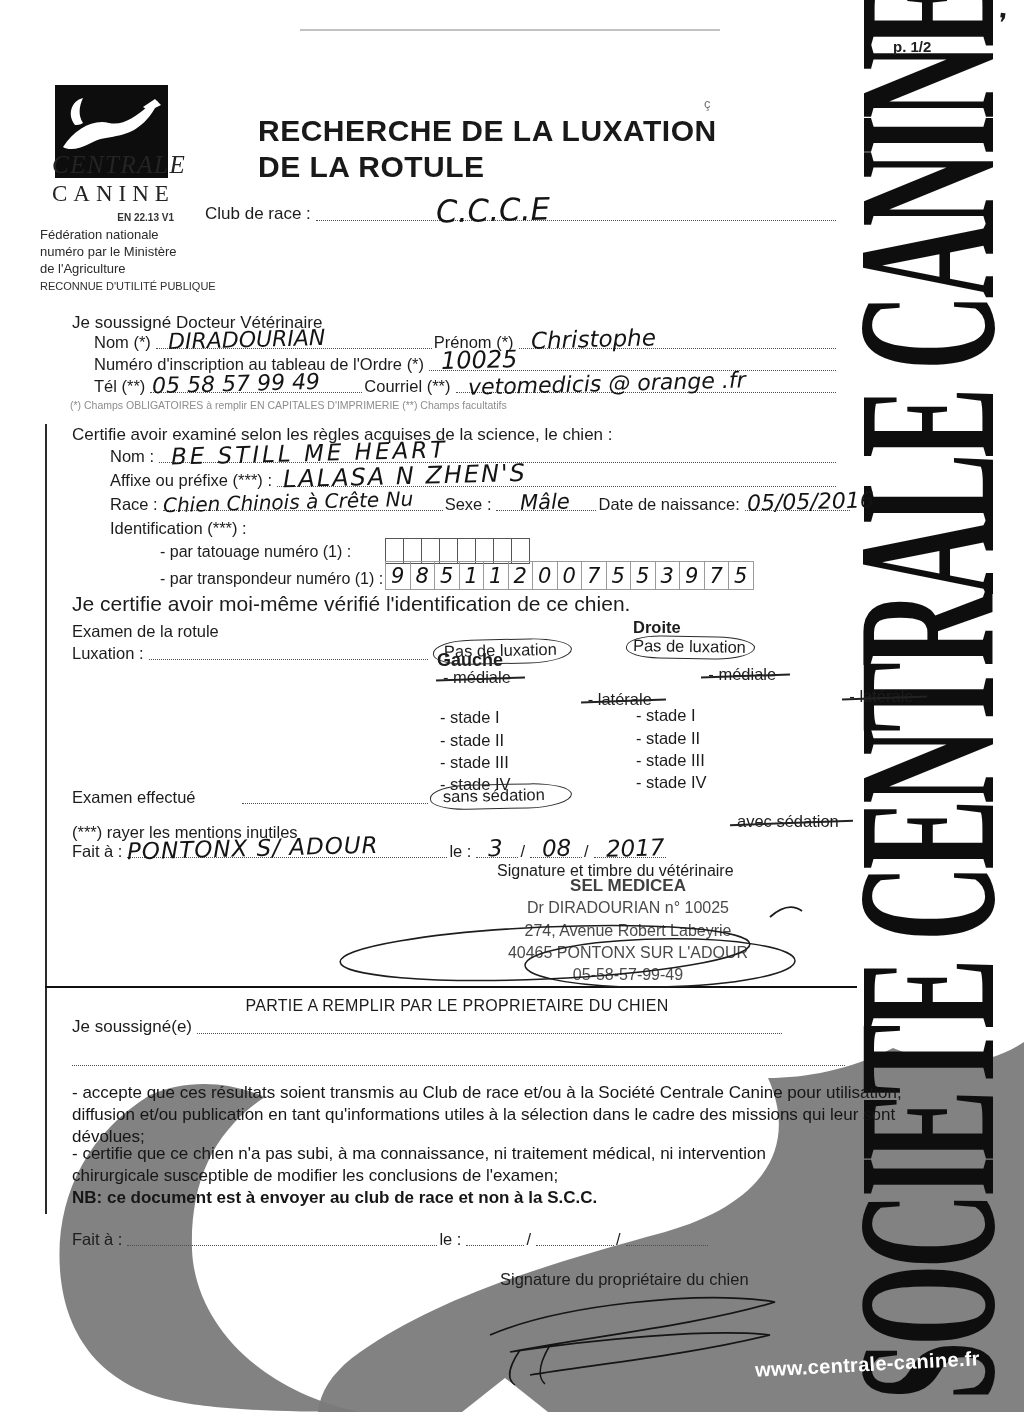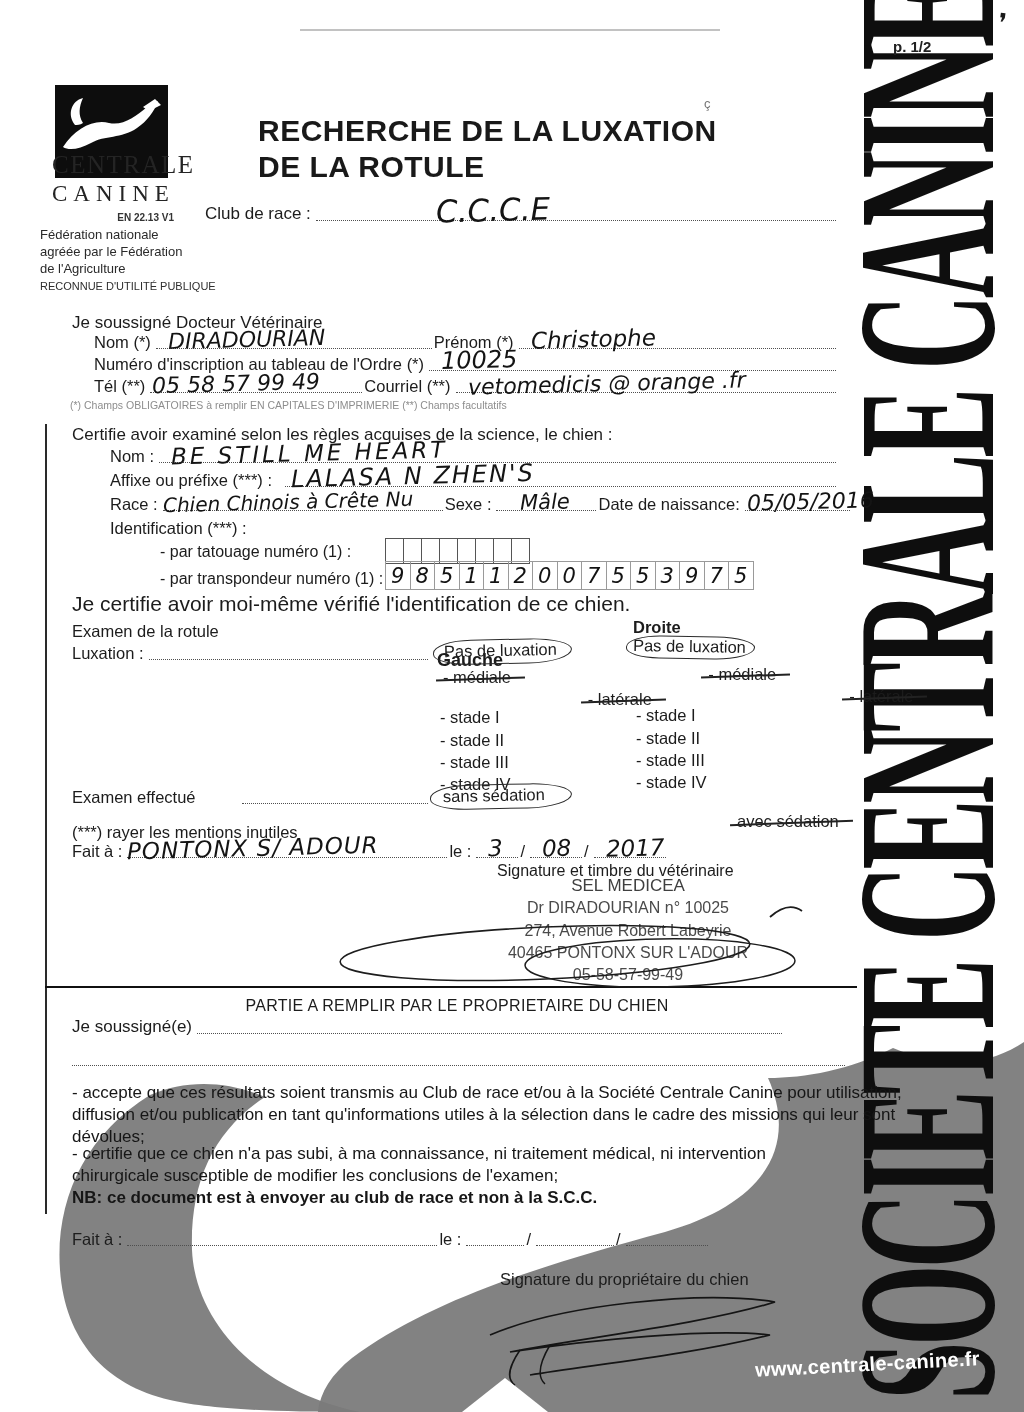--- a/index.html
+++ b/index.html
@@ -68,25 +68,25 @@
   </div>
 
   
   <div class="abs z3" style="left:55px;top:85px;width:113px;height:93px;background:#0d0d0d;">
     <svg width="113" height="93" viewBox="0 0 113 93">
       <path fill="#ffffff" d="M 8 62 C 20 44 38 34 54 38 C 68 41 80 32 92 22 L 103 16 C 99 27 92 36 82 43 C 66 54 50 50 36 58 C 25 64 14 66 8 62 Z"></path>
       <path fill="#ffffff" d="M 20 40 C 12 30 16 16 28 13 C 24 22 23 30 28 38 C 25 40 22 40 20 40 Z"></path>
       <path fill="#ffffff" d="M 88 22 L 100 14 L 106 20 L 94 26 Z"></path>
     </svg>
   </div>
-  <div class="abs z3" style="left:52px;top:151px;width:122px;text-align:center;font-family:'Liberation Serif',serif;font-size:25px;letter-spacing:1.5px;color:#242424;">CENTRALE</div>
+  <div class="abs z3" style="left:52px;top:151px;width:122px;text-align:center;font-family:'Liberation Serif',serif;font-size:25px;letter-spacing:1.5px;color:#242424;font-style:italic;">CENTRALE</div>
   <div class="abs z3" style="left:52px;top:181px;width:122px;text-align:center;font-family:'Liberation Serif',serif;font-size:23px;letter-spacing:6px;color:#242424;">CANINE</div>
   <div class="abs z3" style="left:52px;top:212px;width:122px;text-align:right;font-size:10px;font-weight:bold;color:#333;">EN 22.13 V1</div>
   <div class="abs z3 small" style="left:40px;top:227px;">Fédération nationale</div>
-  <div class="abs z3 small" style="left:40px;top:244px;">agréée par le Fédération</div>
+  <div class="abs z3 small" style="left:40px;top:244px;">numéro par le Ministère</div>
   <div class="abs z3 small" style="left:40px;top:261px;">de l'Agriculture</div>
   <div class="abs z3" style="left:40px;top:280px;font-size:11px;color:#2e2e2e;">RECONNUE D'UTILITÉ PUBLIQUE</div>
 
   
   <div class="abs z3" style="left:258px;top:114px;font-size:30px;font-weight:bold;letter-spacing:.5px;color:#191919;">RECHERCHE DE LA LUXATION</div>
   <div class="abs z3" style="left:258px;top:150px;font-size:30px;font-weight:bold;letter-spacing:.5px;color:#191919;">DE LA ROTULE</div>
 
   
   <div class="frow" style="left:205px;top:204px;width:633px;">
     <span class="flabel" style="font-size:17px;">Club de race :</span>
@@ -126,21 +126,21 @@
   <div class="abs z3 tiny" style="left:70px;top:399px;">(*) Champs OBLIGATOIRES à remplir EN CAPITALES D'IMPRIMERIE   (**) Champs facultatifs</div>
 
   
   <div class="abs z3" style="left:72px;top:425px;font-size:17px;">Certifie avoir examiné selon les règles acquises de la science, le chien :</div>
   <div class="frow" style="left:110px;top:447px;width:728px;">
     <span class="flabel">Nom :</span>
     <span class="leader">
       <span class="hw" style="font-size:23px;letter-spacing:3px;">BE STILL ME HEART</span>
     </span>
   </div>
-  <div class="frow" style="left:110px;top:471px;width:728px;gap:8px;">
+  <div class="frow" style="left:110px;top:471px;width:728px;">
     <span class="flabel">Affixe ou préfixe (***) :</span>
     <span class="leader">
       <span class="hw" style="left:6px;font-size:24px;letter-spacing:2px;">LALASA N ZHEN'S</span>
     </span>
   </div>
   <div class="frow" style="left:110px;top:495px;width:742px;">
     <span class="flabel">Race :</span>
     <span class="leader fix" style="width:280px;">
       <span class="hw" style="left:0;font-size:20px;">Chien Chinois à Crête Nu</span>
     </span>
@@ -266,21 +266,21 @@
     <span class="flabel">/</span>
     <span class="leader fix" style="width:72px;">
       <span class="hw" style="font-size:23px;">2017</span>
     </span>
   </div>
 
   <div class="abs z3" style="left:497px;top:862px;font-size:16px;">Signature et timbre du vétérinaire</div>
 
   
   <div class="abs z3" style="left:438px;top:874px;width:380px;text-align:center;">
-    <div class="stampline" style="font-weight:normal;font-size:17px;color:#3f3f3f;">SEL MEDICEA</div>
+    <div class="stampline" style="font-weight:bold;font-size:17px;color:#3f3f3f;">SEL MEDICEA</div>
     <div class="stampline">Dr DIRADOURIAN n° 10025</div>
     <div class="stampline">274, Avenue Robert Labeyrie</div>
     <div class="stampline">40465 PONTONX SUR L'ADOUR</div>
     <div class="stampline">05-58-57-99-49</div>
   </div>
 
   
   <svg class="abs z4" style="left:330px;top:905px;" width="480" height="90" viewBox="0 0 480 90">
     <ellipse cx="215" cy="48" rx="205" ry="26" fill="none" stroke="#1d1d1d" stroke-width="1.6" transform="rotate(-2.5 215 48)"></ellipse>
     <ellipse cx="330" cy="58" rx="135" ry="24" fill="none" stroke="#1d1d1d" stroke-width="1.5" transform="rotate(-1 330 58)"></ellipse>

